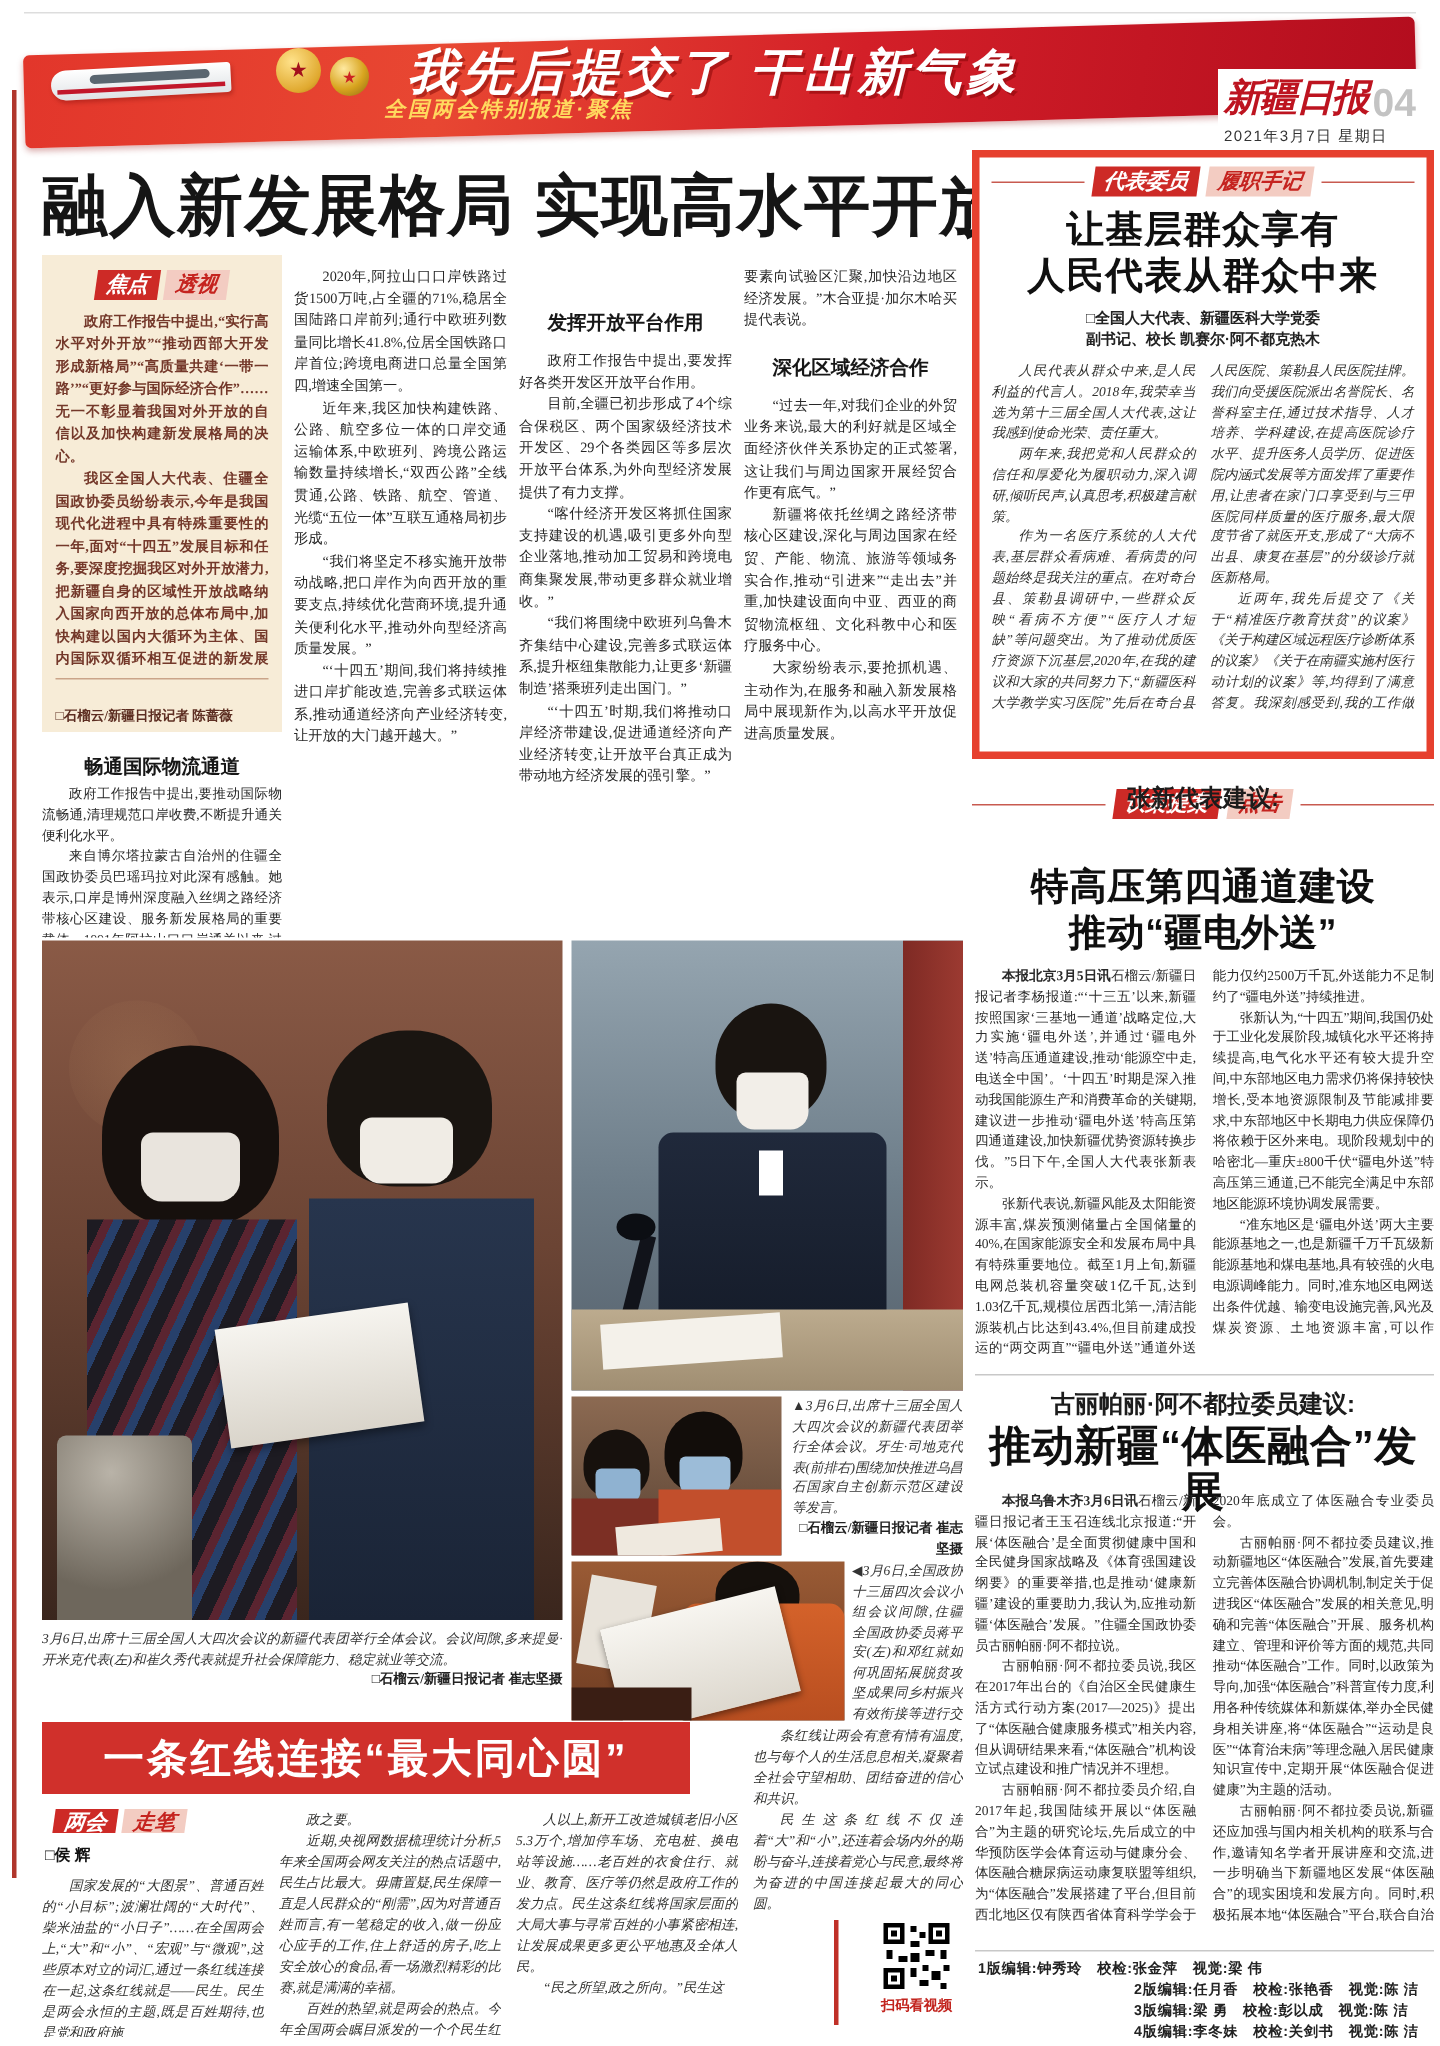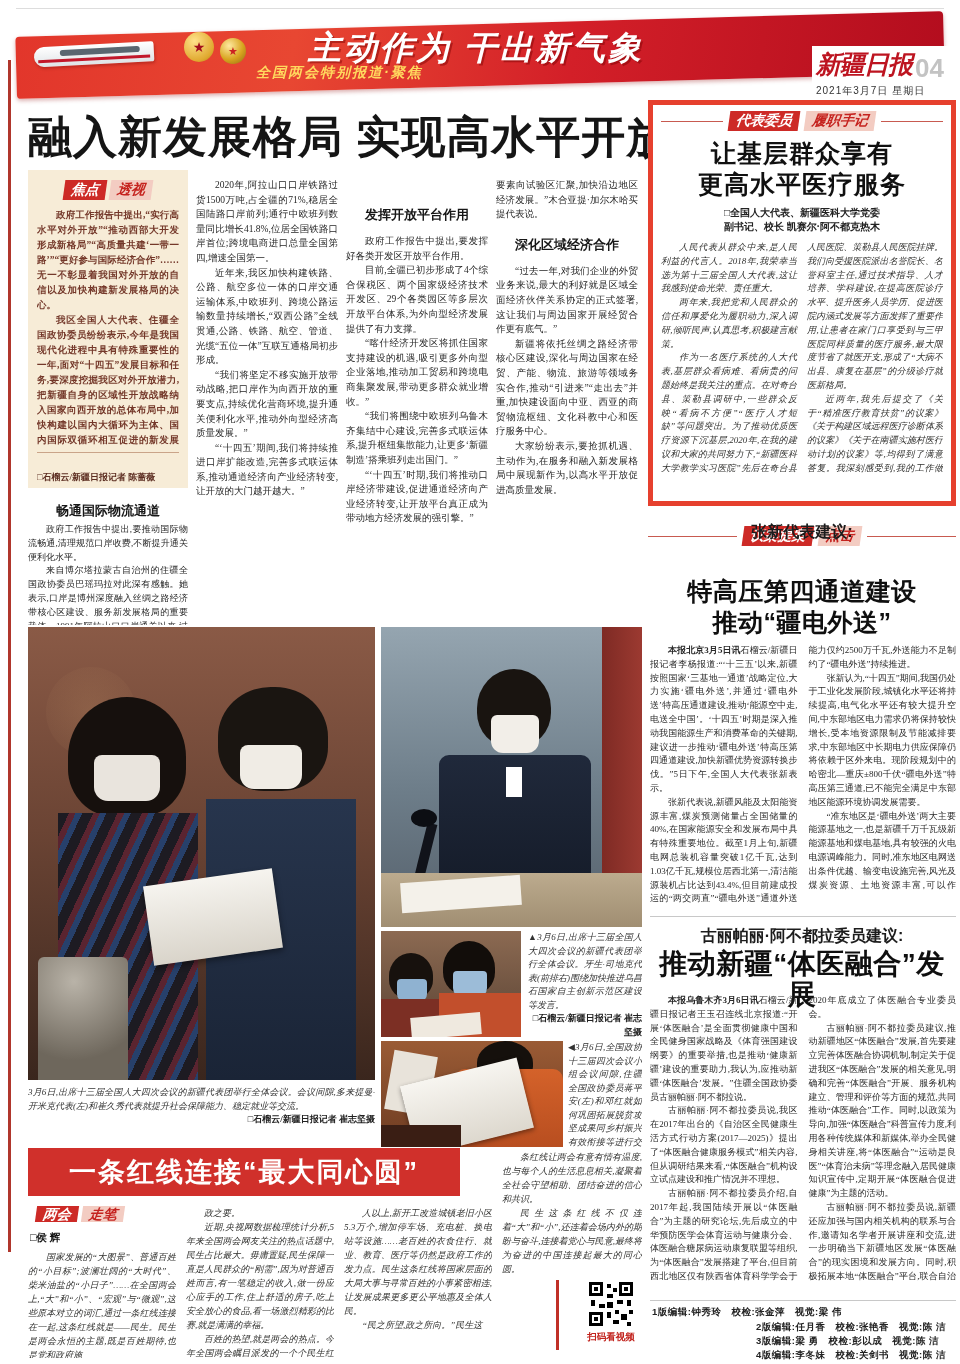--- a/index.html
+++ b/index.html
@@ -141,21 +141,21 @@
 
   <div class="abs banner">
     <div class="banner-bg"></div>
     <div class="train">
       <div class="train-body"></div>
         <div class="train-win"></div>
         <div class="train-stripe"></div>
     </div>
     <div class="emblem emblem-national">★</div>
     <div class="emblem emblem-cppcc">★</div>
-    <div class="banner-title">主动作为 干出新气象</div>
+    <div class="banner-title">我先后提交了 干出新气象</div>
     <div class="banner-sub">全国两会特别报道·聚焦</div>
   </div>
   <div class="abs masthead">
     <div class="masthead-row">
       <span class="masthead-name">新疆日报</span>
       <span class="masthead-page">04</span>
     </div>
     <div class="masthead-date">2021年3月7日 星期日</div>
   </div>
 
@@ -264,21 +264,21 @@
 
   <div class="abs red-box">
     <div class="kicker">
       <span class="kline"></span>
       <span class="badge badge-red">代表委员</span>
       <span class="badge badge-pink">履职手记</span>
       <span class="kline"></span>
     </div>
     <div class="rb-head">
       <div>让基层群众享有</div>
-      <div>更高水平医疗服务</div>
+      <div>人民代表从群众中来</div>
     </div>
     <div class="rb-byline">
       <div>□全国人大代表、新疆医科大学党委</div>
       <div>副书记、校长 凯赛尔·阿不都克热木</div>
     </div>
     <div class="rb-body kai">
       <div>
           <p>人民代表从群众中来,是人民利益的代言人。2018年,我荣幸当选为第十三届全国人大代表,这让我感到使命光荣、责任重大。</p>
           <p>两年来,我把党和人民群众的信任和厚爱化为履职动力,深入调研,倾听民声,认真思考,积极建言献策。</p>
           <p>作为一名医疗系统的人大代表,基层群众看病难、看病贵的问题始终是我关注的重点。在对奇台县、策勒县调研中,一些群众反映“看病不方便”“医疗人才短缺”等问题突出。为了推动优质医疗资源下沉基层,2020年,在我的建议和大家的共同努力下,“新疆医科大学教学实习医院”先后在奇台县人民医院、策勒县人民医院挂牌。我们向受援医院派出名誉院长、名誉科室主任,通过技术指导、人才培养、学科建设,在提高医院诊疗水平、提升医务人员学历、促进医院内涵式发展等方面发挥了重要作用,让患者在家门口享受到与三甲医院同样质量的医疗服务,最大限度节省了就医开支,形成了“大病不出县、康复在基层”的分级诊疗就医新格局。</p>

